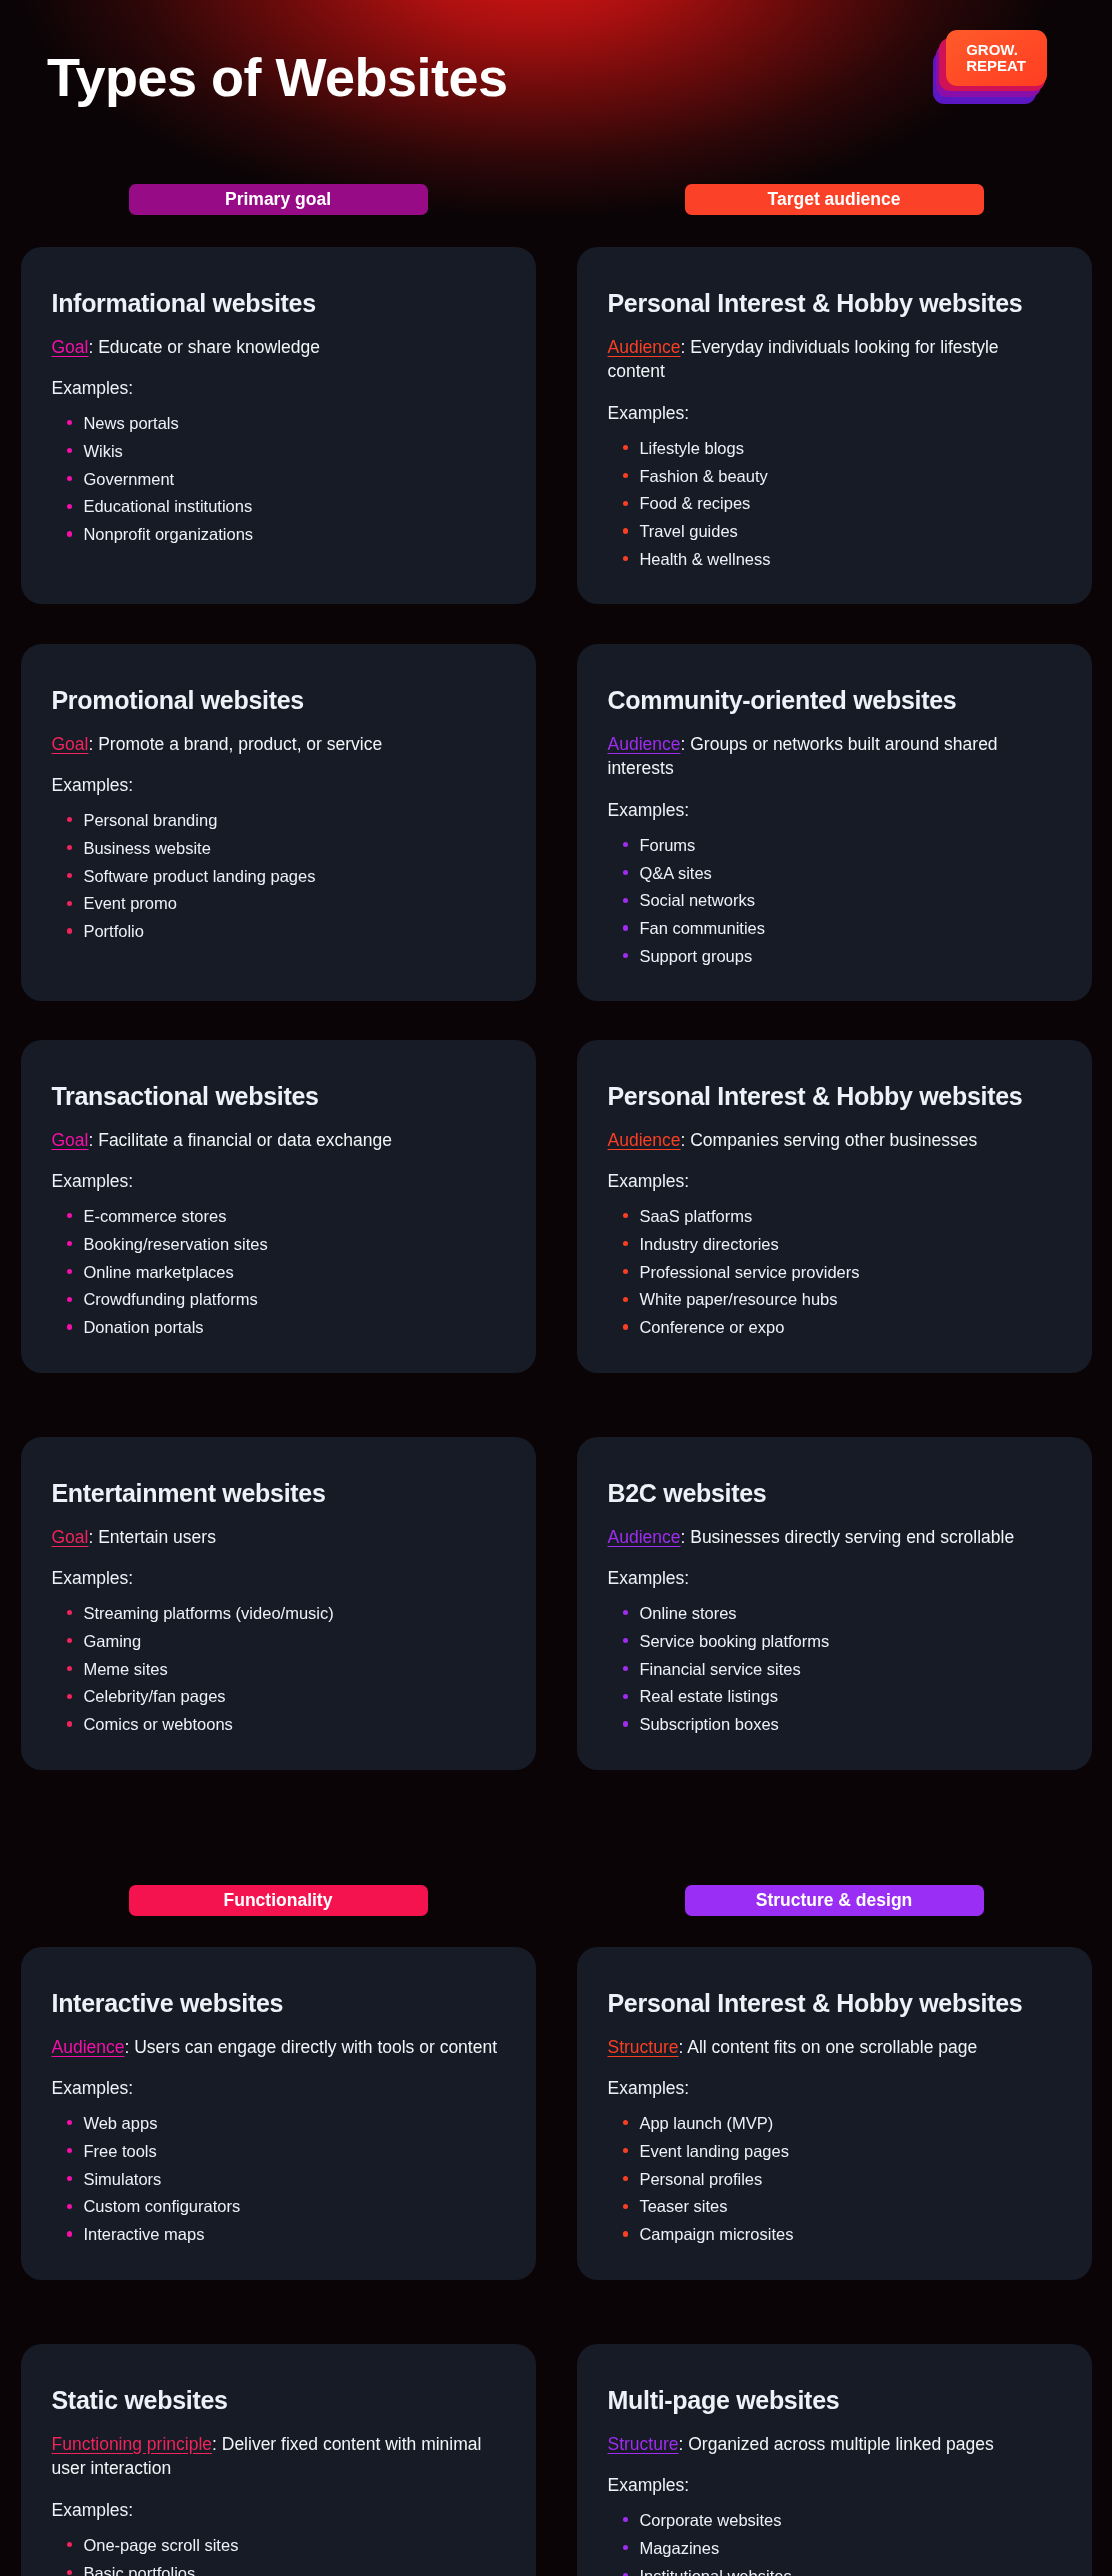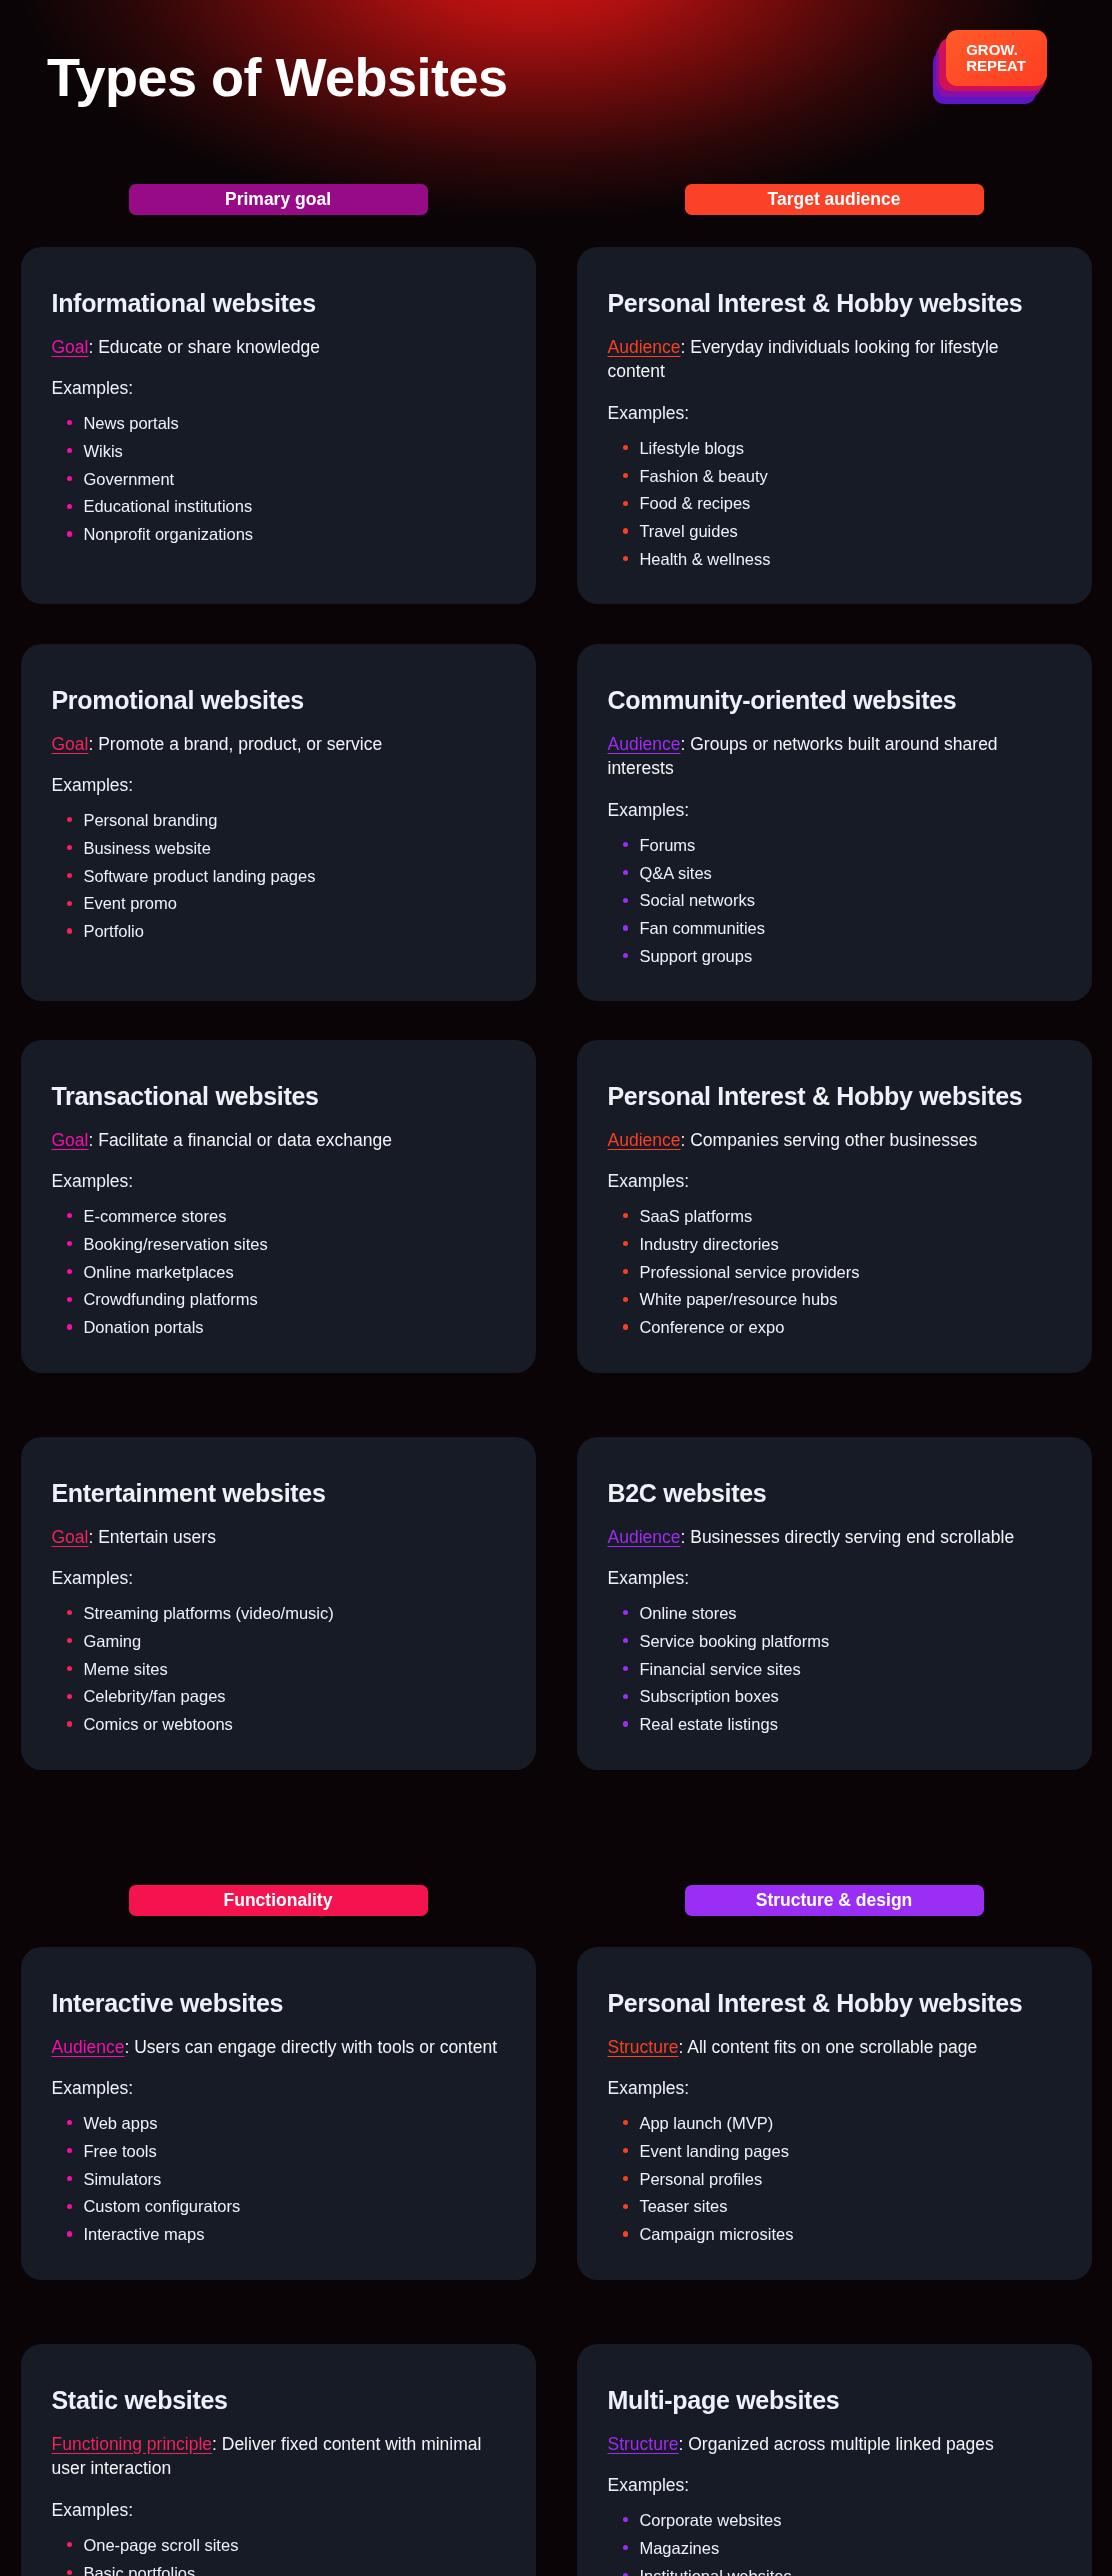--- a/index.html
+++ b/index.html
@@ -217,22 +217,22 @@
           </div>
           <div class="col">
             <div class="card" style="--accent: #a02cf0;">
               <div class="card-title">B2C websites</div>
               <div class="card-desc"><span class="desc-key" style="color: rgb(160, 44, 240); text-decoration-color: rgb(160, 44, 240);">Audience</span><span>: Businesses directly serving end scrollable</span></div>
               <div class="examples-label">Examples:</div>
               <ul class="ex-list">
                 <li> Online stores</li>
                 <li>Service booking platforms</li>
                 <li>Financial service sites</li>
+                <li>Real estate listings</li>
                 <li>Subscription boxes</li>
-                <li>Real estate listings</li>
               </ul>
             </div>
           </div>
         </div>
       </div>
       <div class="pill-row" style="top: 1885px;">
         <div class="pill-slot">
           <div class="pill" style="background: rgb(245, 19, 79);">Functionality</div>
         </div>
         <div class="pill-slot">

